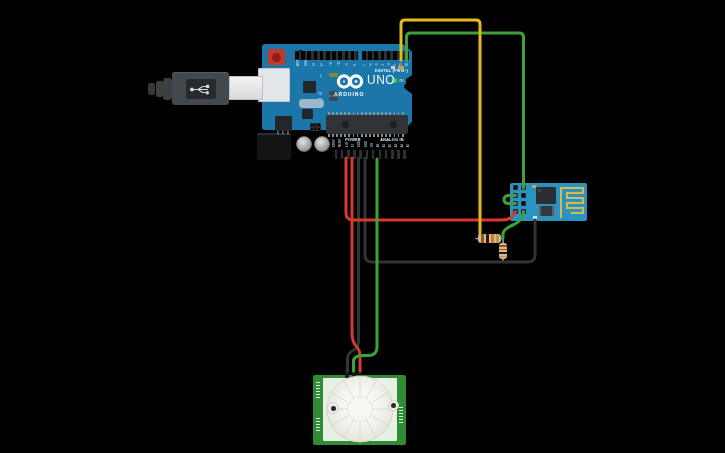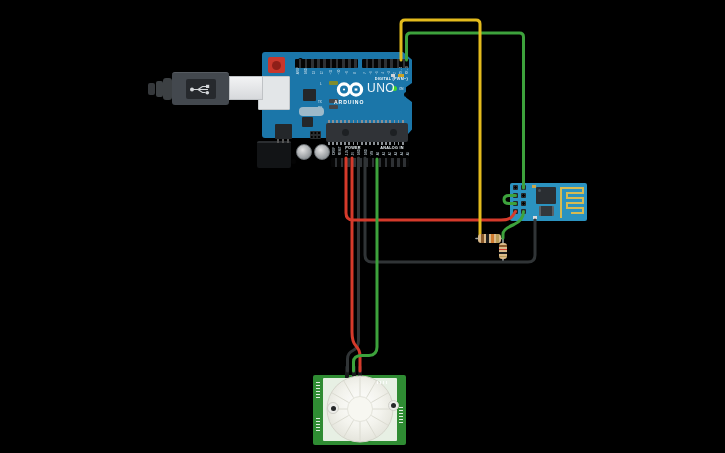--- a/index.html
+++ b/index.html
@@ -44,21 +44,21 @@
   .resistor.v{flex-direction:column;justify-content:center;gap:2px;padding:2px 0;box-sizing:border-box;}
   .resistor.h .band{width:3px;height:100%;}
   .resistor.v .band{height:2.5px;width:100%;}
   svg{display:block;}
 </style>
 </head>
 <body>
 
 <div id="scene">
 
-  <div class="abs" style="left:262px;top:52px;width:150px;height:86px;">
+  <div class="abs" style="left:262px;top:44px;width:150px;height:86px;">
     <div class="board-shape"></div>
 
     <div class="abs hole" style="left:36px;top:6px;width:5px;height:5px;"></div>
     <div class="abs hole" style="left:142px;top:40px;width:5px;height:5px;"></div>
     <div class="abs hole" style="left:29px;top:107px;width:5px;height:5px;"></div>
     <div class="abs hole" style="left:139px;top:100px;width:5px;height:5px;"></div>
 
     <div class="abs" style="left:6px;top:5px;width:17px;height:16px;background:#c8372c;border-radius:2px;">
       <div class="abs" style="left:4px;top:4px;width:9px;height:9px;background:#8e1f18;border-radius:50%;"></div>
     </div>

